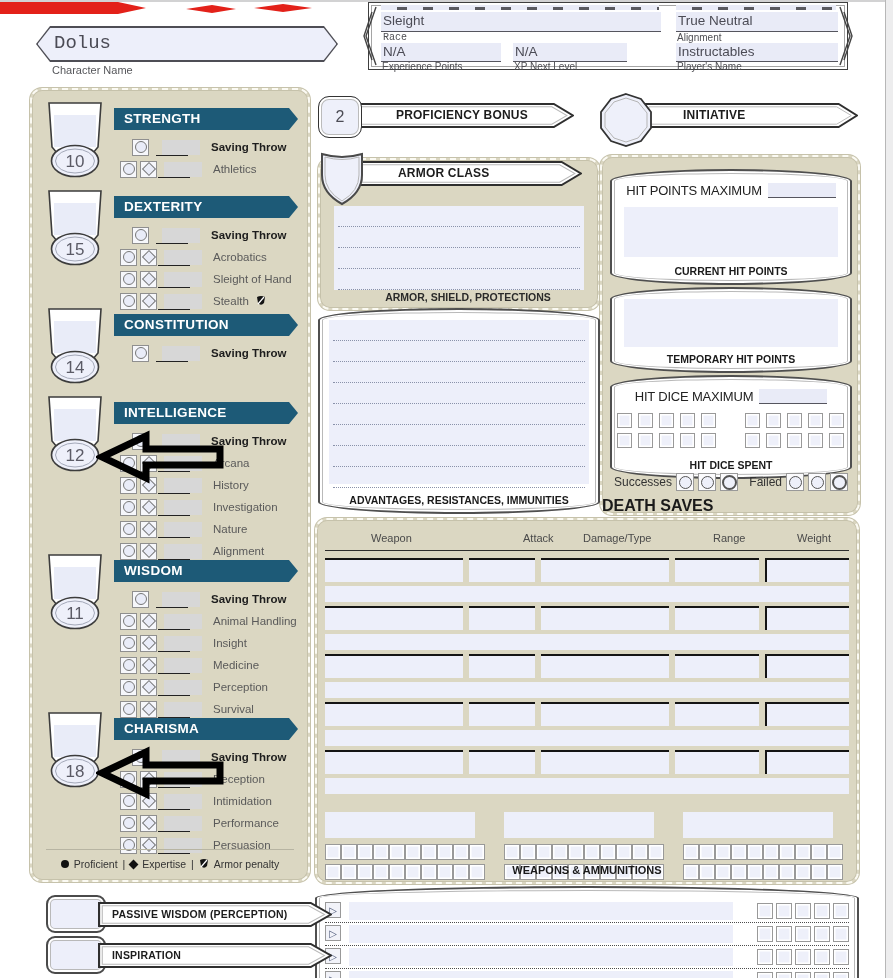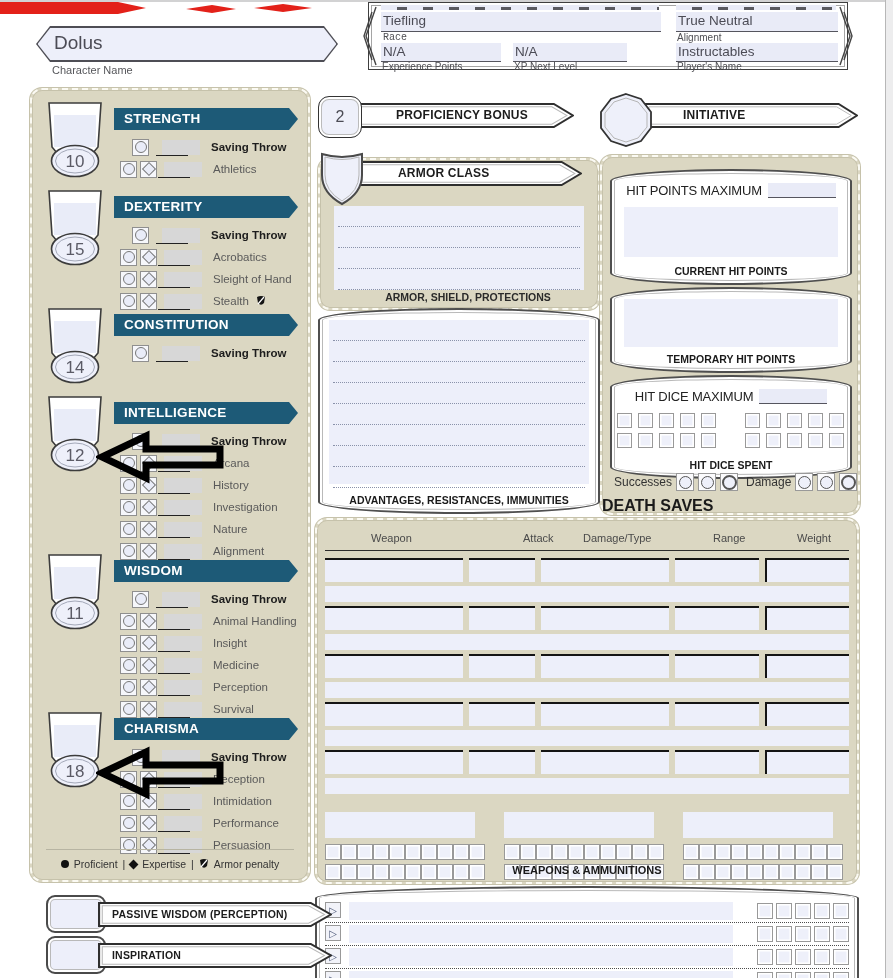--- a/index.html
+++ b/index.html
@@ -4,21 +4,21 @@
 <style>
   html,body{margin:0;padding:0;background:#fff;}
   .sheet{position:relative;width:893px;height:978px;background:#fff;overflow:hidden;
     font-family:"Liberation Sans",sans-serif;color:#333;}
   .edge-top{position:absolute;top:0;left:0;right:0;height:2px;background:#d2d2d3;z-index:50;}
   .edge-right{position:absolute;right:0;top:0;width:7px;height:100%;background:#ededee;border-left:1px solid #b7b7b7;z-index:50;}
   .red-ribbon{position:absolute;left:0;top:2px;z-index:2;}
 
   
   .charname-outer{position:absolute;left:36px;top:26px;width:302px;height:36px;background:#4e4e55;
-    clip-path:polygon(0 50%,14px 0,calc(100% - 14px) 0,100% 50%,calc(100% - 14px) 100%,14px 100%);z-index:3;}
+    clip-path:polygon(0 50%,14px 0,calc(100% - 14px) 0,100% 50%,calc(100% - 14px) 100%,14px 100%);z-index:3;font-family:Liberation Mono, monospace;}
   .charname-inner{position:absolute;inset:1.6px;background:#edeffa;
     clip-path:polygon(0 50%,13px 0,calc(100% - 13px) 0,100% 50%,calc(100% - 13px) 100%,13px 100%);}
   .charname-text{position:absolute;left:18px;top:6px;font-size:19px;color:#4b4b55;}
   .charname-label{position:absolute;left:52px;top:64px;font-size:11px;color:#55565a;z-index:3;}
 
   
   .infobox{position:absolute;left:368px;top:2px;width:478px;height:66px;background:#fff;
     border:1.5px solid #3f3f3f;box-shadow:inset 0 0 0 2px #fff,inset 0 0 0 3px #a5a5a5;z-index:3;}
   .chev{position:absolute;z-index:4;}
   .chev path{fill:none;stroke:#444;stroke-width:1.4;}
@@ -164,21 +164,21 @@
     <svg class="chev" style="left:-7px;top:2px;" width="15" height="62">
       <path d="M14,2 L4,31 L14,60"></path>
         <path d="M10,7 L2,31 L10,55"></path>
     </svg>
     <svg class="chev" style="right:-7px;top:2px;" width="15" height="62">
       <path d="M1,2 L11,31 L1,60"></path>
         <path d="M5,7 L13,31 L5,55"></path>
     </svg>
     <div class="sliver s1"></div>
     <div class="sliver s2"></div>
-    <div class="ifield f-race"><span>Tiefling</span></div>
+    <div class="ifield f-race"><span>Sleight</span></div>
     <div class="ifield f-align"><span>True Neutral</span></div>
     <div class="ifield f-xp"><span>N/A</span></div>
     <div class="ifield f-xpnext"><span>N/A</span></div>
     <div class="ifield f-player"><span>Instructables</span></div>
     <div class="ilabel l-race">Race</div>
     <div class="ilabel l-align">Alignment</div>
     <div class="ilabel l-xp">Experience Points</div>
     <div class="ilabel l-xpnext">XP Next Level</div>
     <div class="ilabel l-player">Player's Name</div>
   </div>
@@ -634,21 +634,21 @@
             <span class="ds-circ"></span>
           </span>
           <span class="ds-box">
             <span class="ds-circ"></span>
           </span>
           <span class="ds-box ds-bold">
             <span class="ds-circ"></span>
           </span>
         </span>
       <span class="ds-spacer"></span>
-      <span>Damage</span>
+      <span>Failed</span>
       <span class="ds-cbs-f" style="display:flex;gap:4px;">
           <span class="ds-box">
             <span class="ds-circ"></span>
           </span>
           <span class="ds-box">
             <span class="ds-circ"></span>
           </span>
           <span class="ds-box ds-bold">
             <span class="ds-circ"></span>
           </span>

